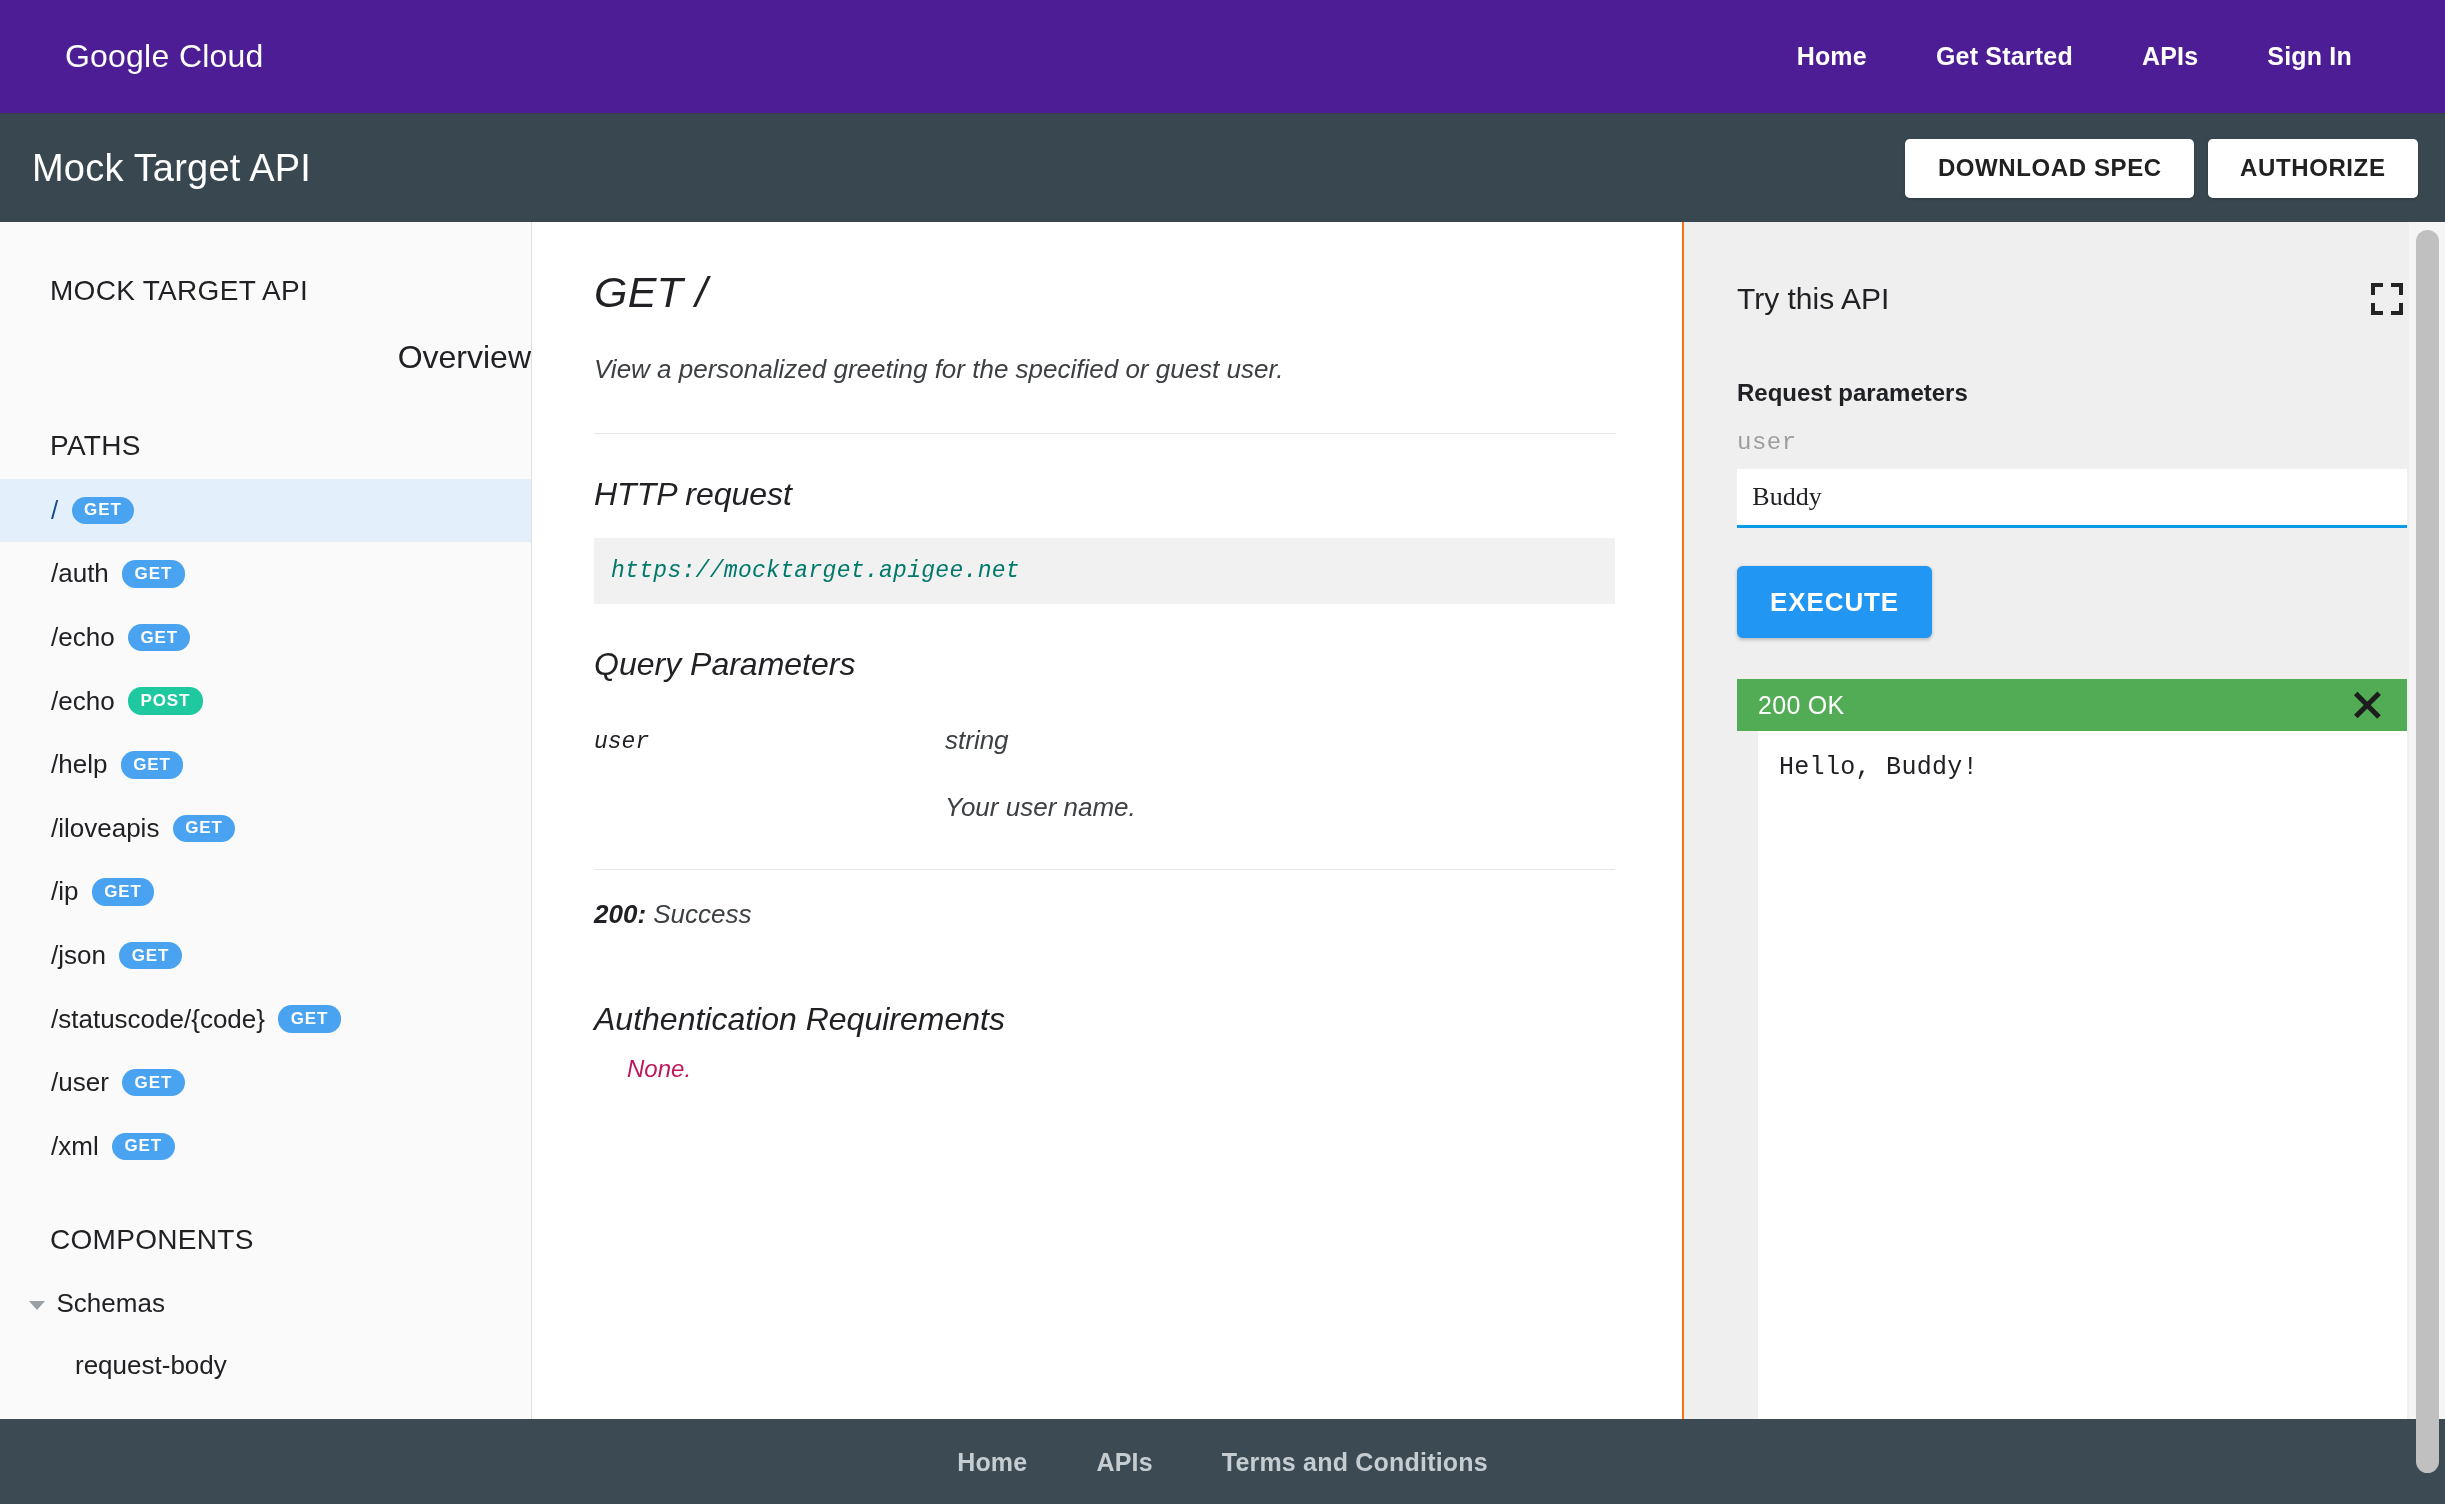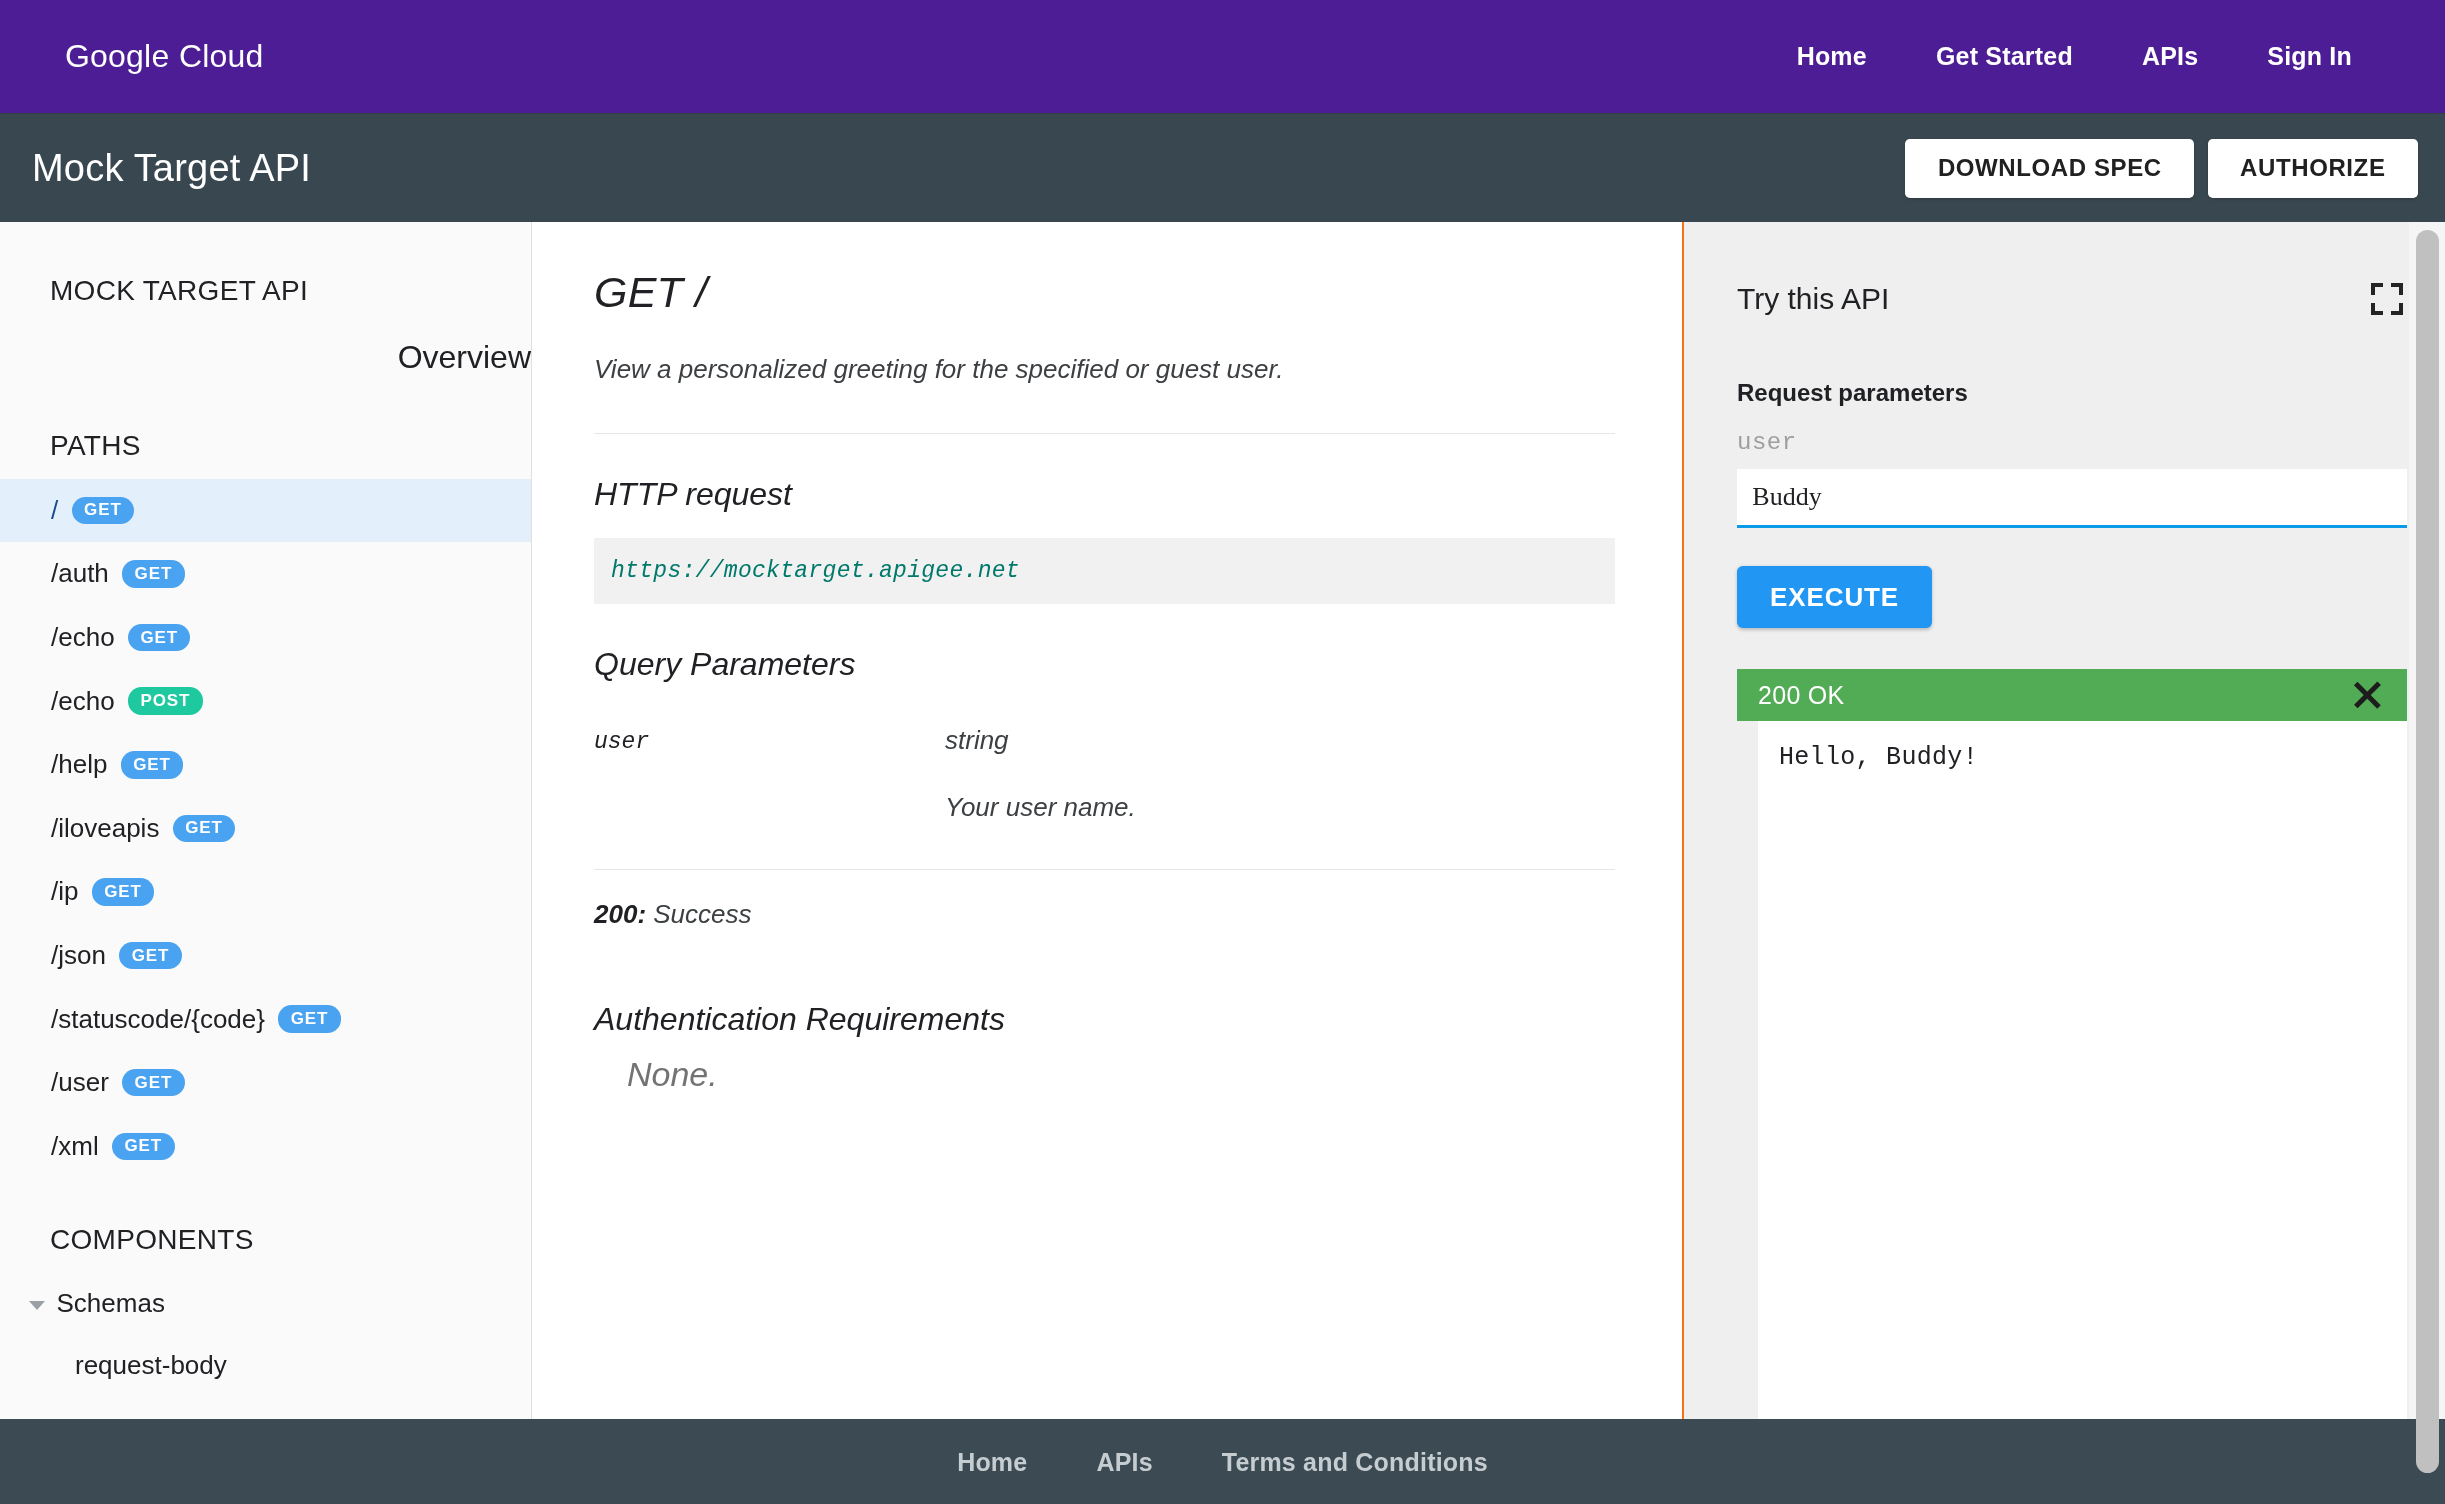--- a/index.html
+++ b/index.html
@@ -122,21 +122,21 @@
   .param-name {
     flex: 0 0 351px;
     font-family: "Liberation Mono", monospace;
     font-size: 23px; color: #202124; padding-top: 3.8px;
   }
   .param-right { flex: 1 1 auto; }
   .param-type { font-size: 26px; color: #3c4043; }
   .param-desc { font-size: 26px; color: #3c4043; margin-top: 36px; }
   .resp-line { font-size: 26px; color: #3c4043; margin-top: 29px; }
   .resp-code { font-weight: 700; color: #202124; }
-  .auth-none { font-size: 34px; color: #737373; margin-top: 17px; padding-left: 33px; }
+  .auth-none { font-size: 24px; color: #be185d; margin-top: 17px; padding-left: 33px; }
 
   
   .trypanel {
     flex: 0 0 763px; width: 763px;
     background: #efefef;
     border-left: 2px solid #f97316;
     display: flex; flex-direction: column;
     position: relative;
     padding: 0 38px 0 0;
   }
@@ -171,21 +171,21 @@
     border-bottom: 3.8px solid #0b9ae8;
     font-family: "Liberation Serif", serif;
     font-size: 26px; color: #202124;
     padding: 0 15.3px;
     outline: none;
   }
   .exec-wrap { padding: 38px 0 0 53px; }
   .btn-execute {
     background: #2196f3; color: #ffffff;
     border: none; border-radius: 5.7px;
-    height: 62px; padding: 0 33px;
+    height: 72px; padding: 0 33px;
     font-family: "Liberation Sans", sans-serif;
     font-size: 26px; font-weight: 700; letter-spacing: 0.9px;
     cursor: pointer;
     box-shadow: 0 1.9px 3.8px rgba(0,0,0,.22);
   }
   .response-wrap { margin: 41px 0 0 53px; flex: 1 1 auto; display: flex; flex-direction: column; min-height: 0; }
   .resp-bar {
     background: #52ac55; height: 52px;
     display: flex; align-items: center;
     padding: 0 24px 0 21px;

